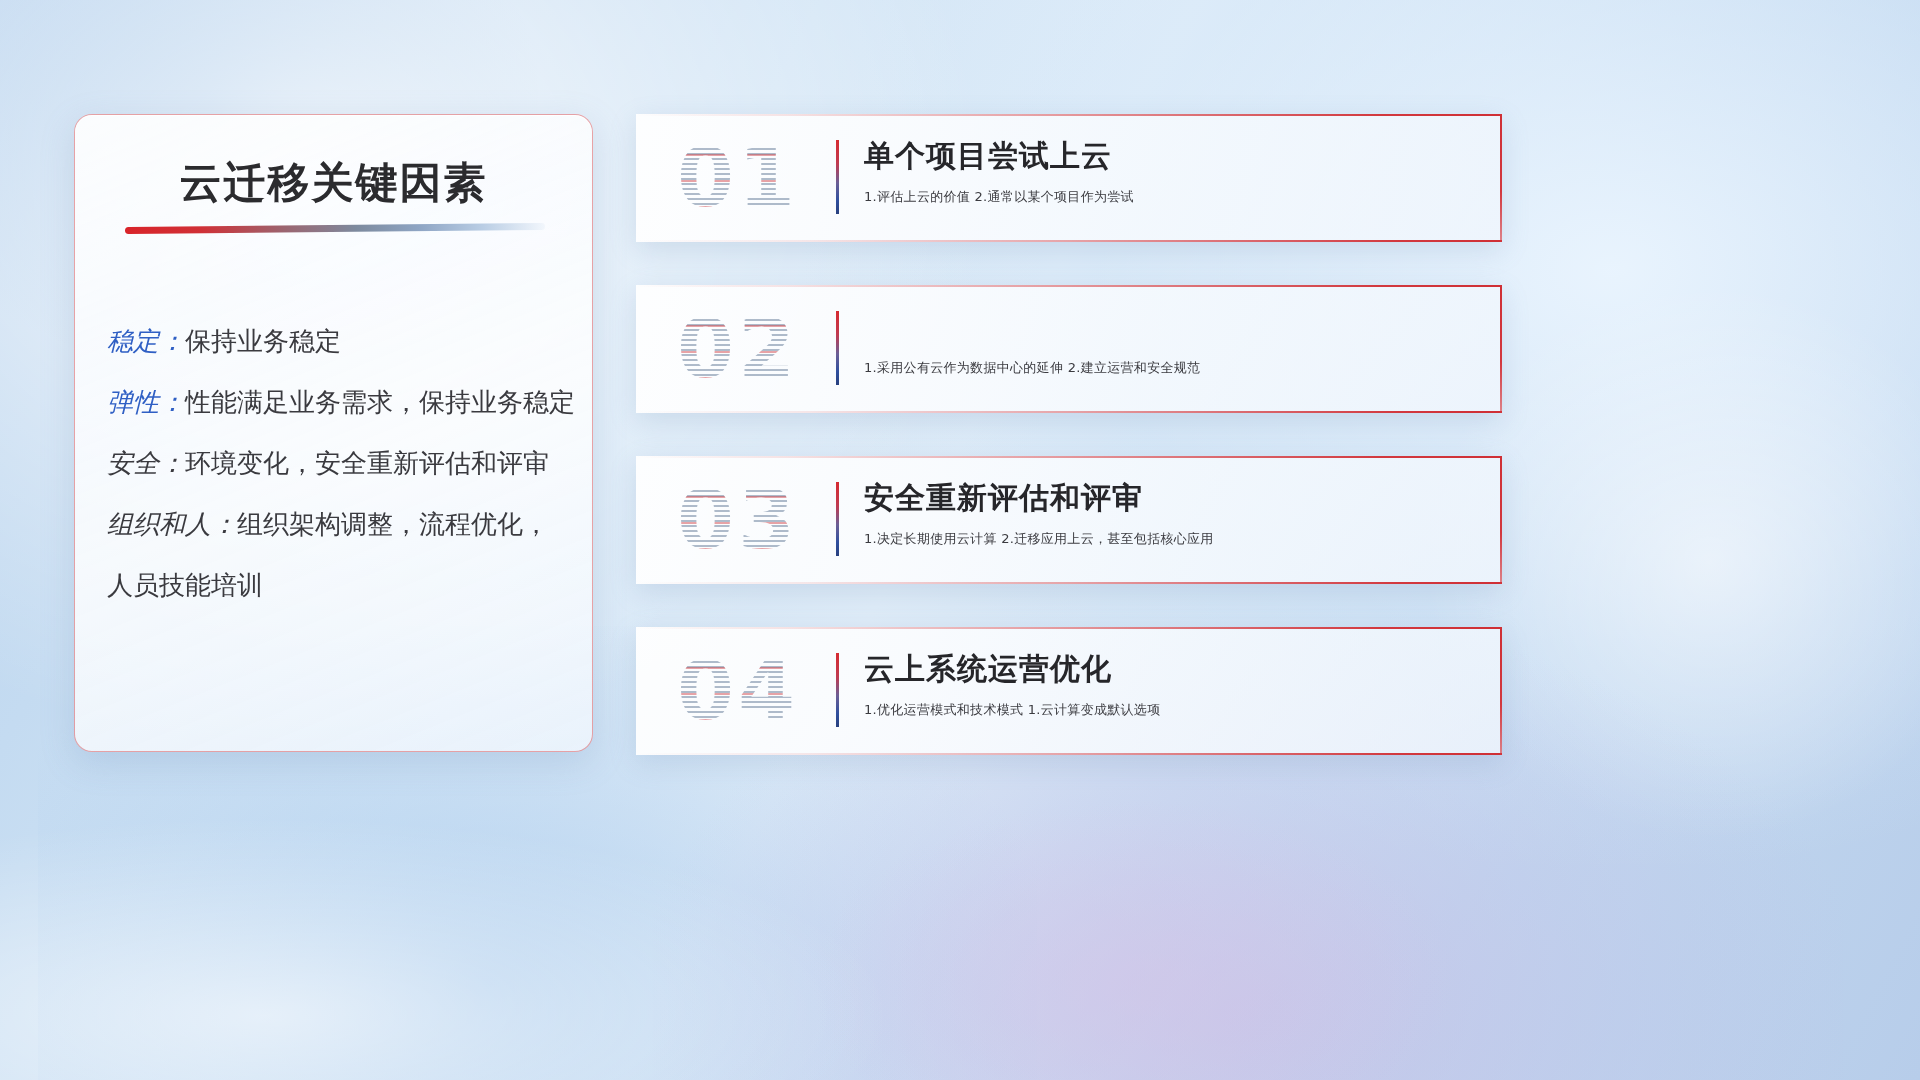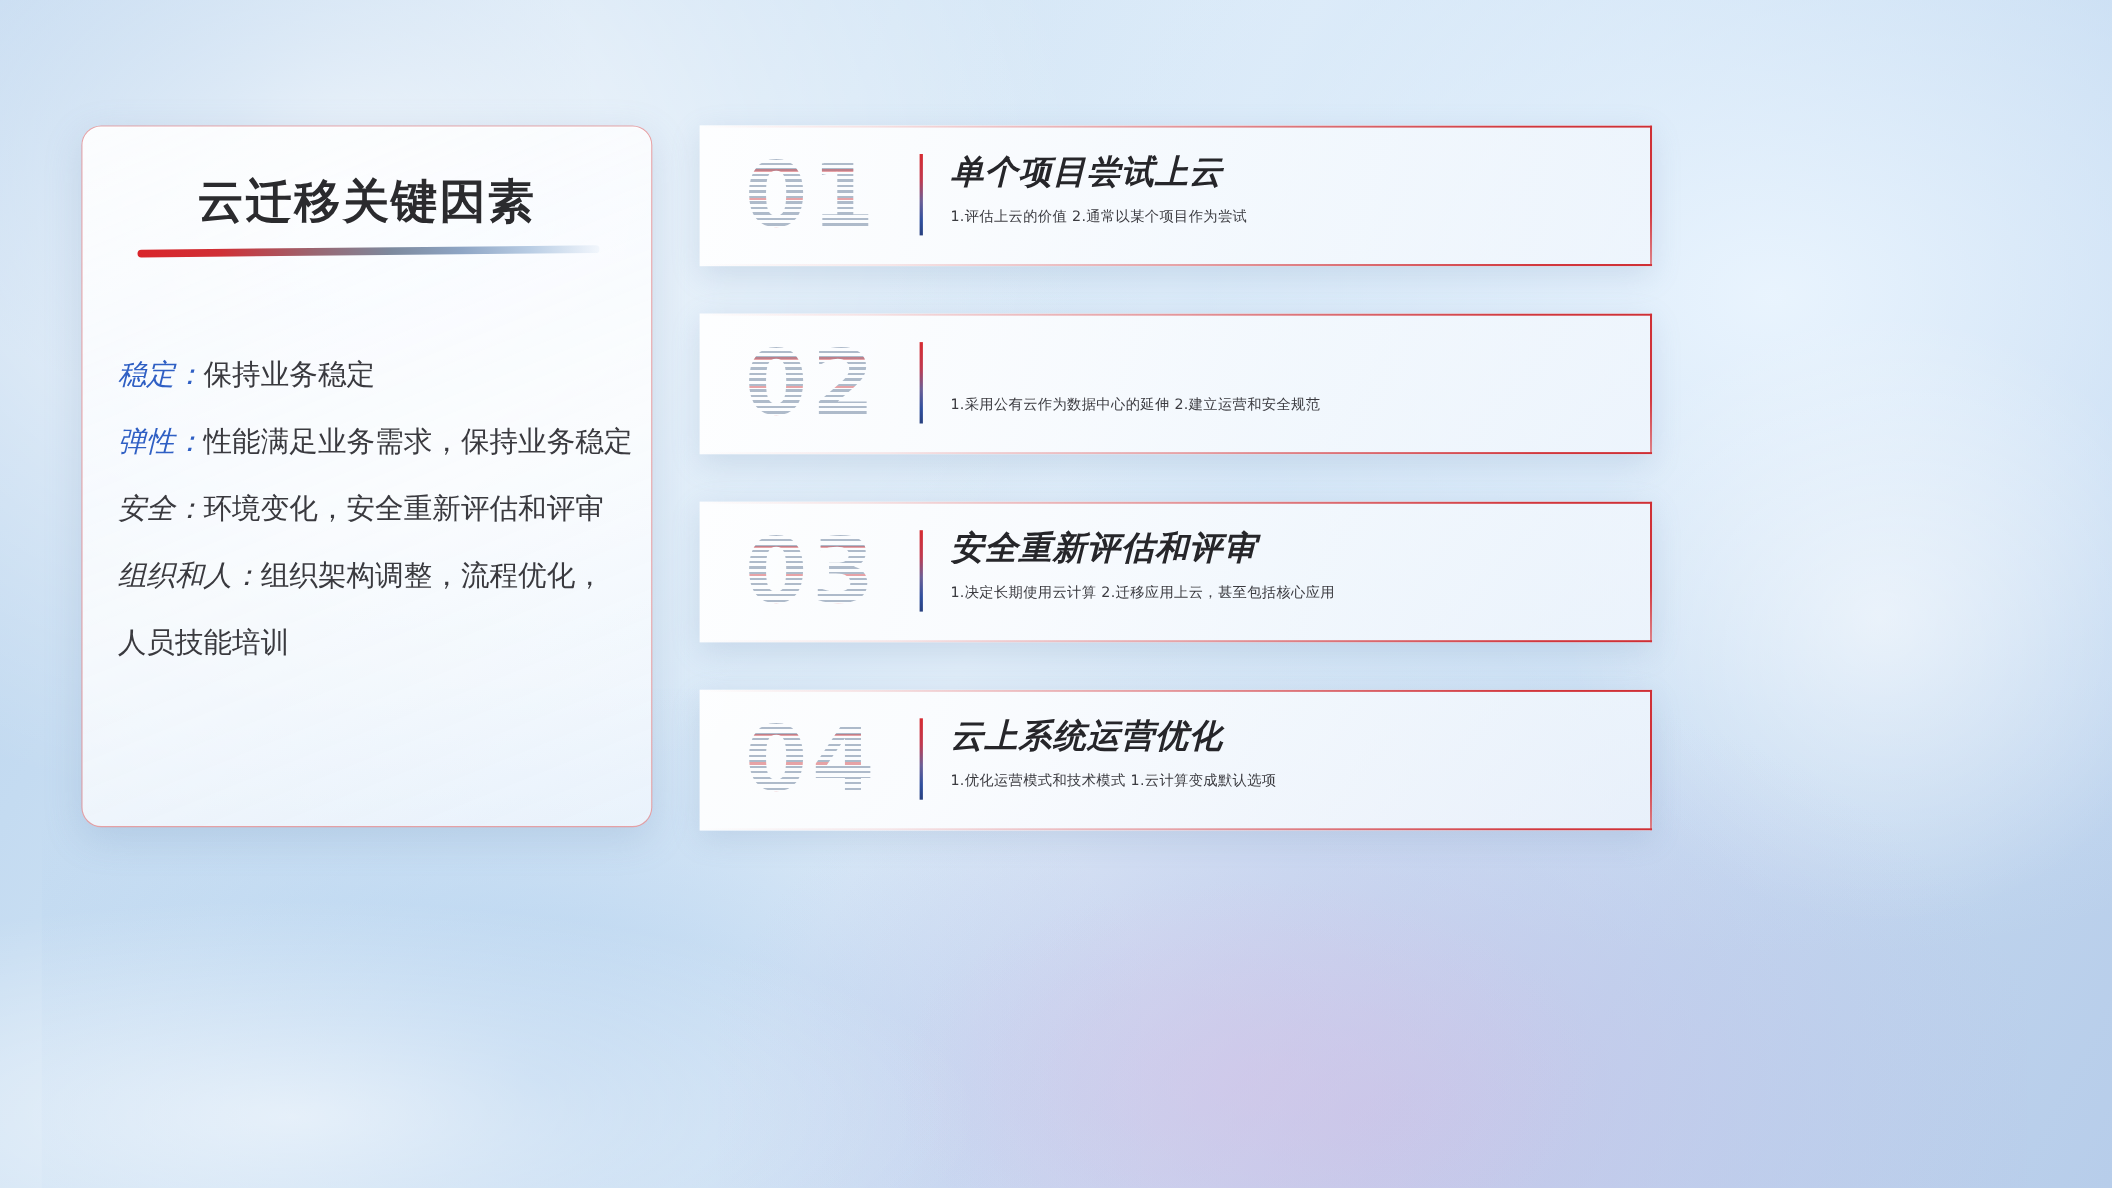--- a/index.html
+++ b/index.html
@@ -148,21 +148,20 @@
     user-select:none;
   }
   .card-divider{
     position:absolute;left:200px;top:26px;width:3px;height:74px;
     background:linear-gradient(180deg,#d62b31 0%,#c03a50 32%,#6b5f96 58%,#2f4f9e 82%,#28407e 100%);
   }
   .card-title{
     position:absolute;left:228px;top:22px;
     font-size:30px;font-weight:bold;color:#26262a;letter-spacing:1px;
     font-family:"DejaVu Sans","Liberation Sans",sans-serif;
-    font-style:italic;
   }
   .card-desc{
     position:absolute;left:228px;top:74px;
     font-size:13px;color:#3b3b40;letter-spacing:.3px;
     font-family:"DejaVu Sans","Liberation Sans",sans-serif;
     white-space:nowrap;
   }
 </style>
 </head>
 <body>

